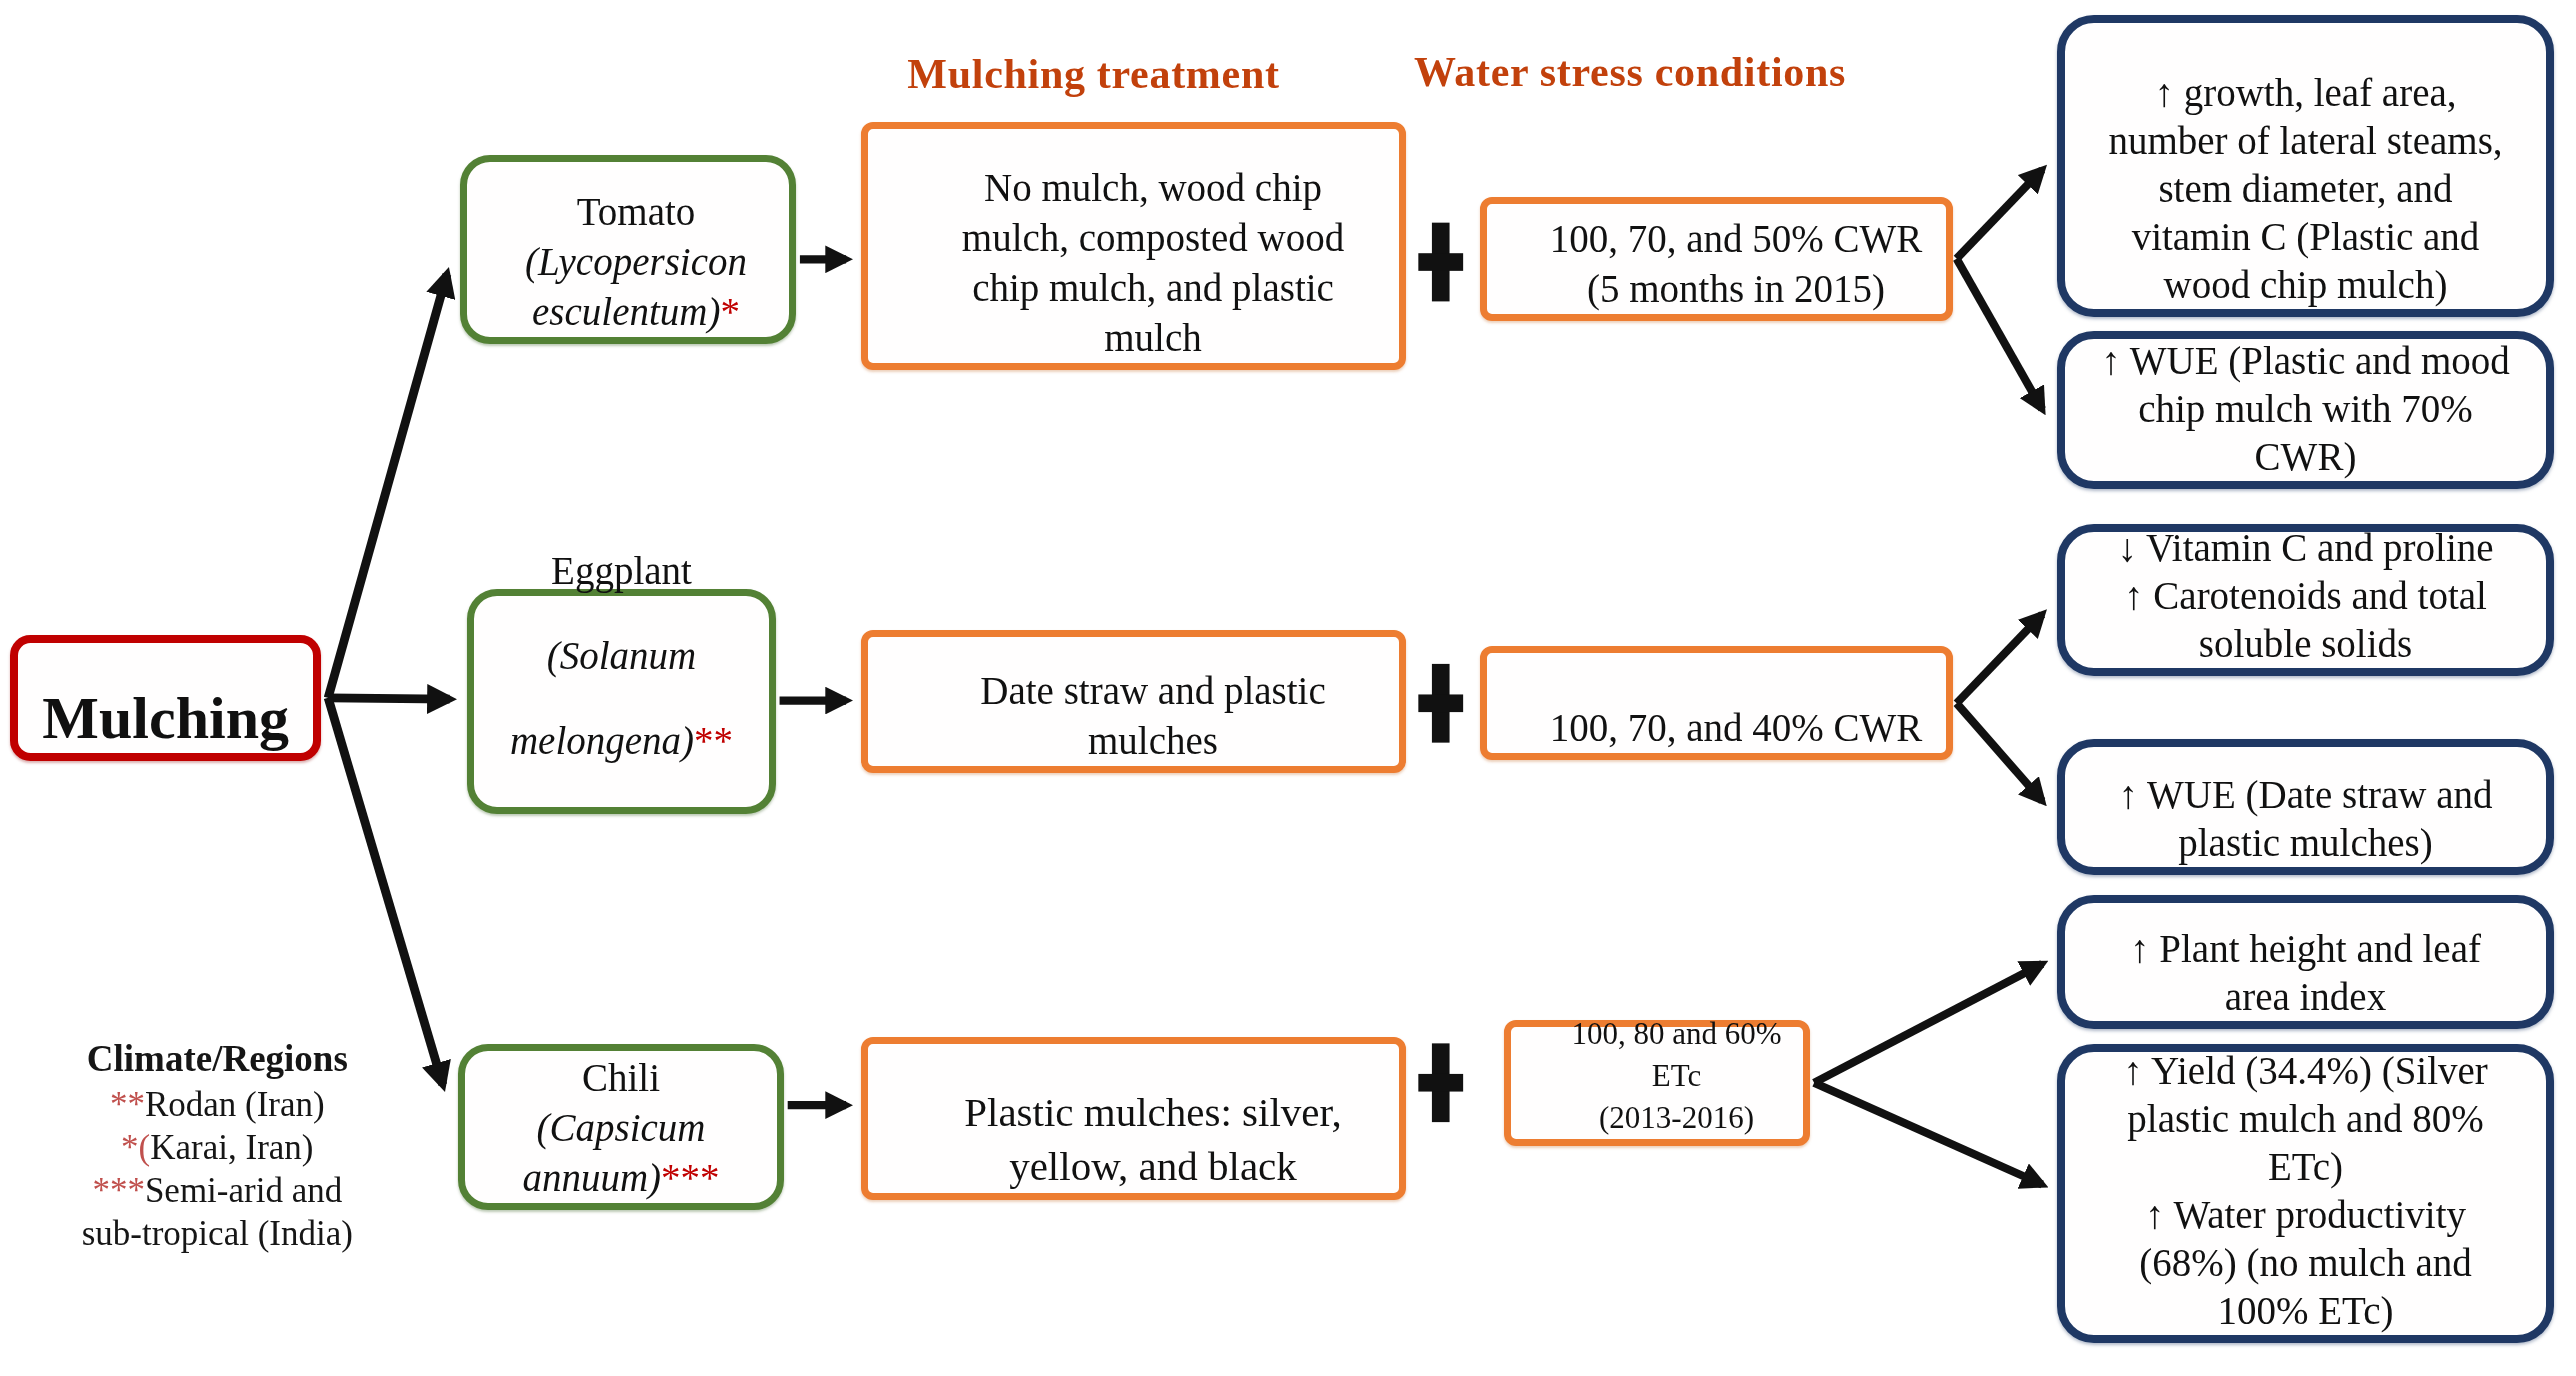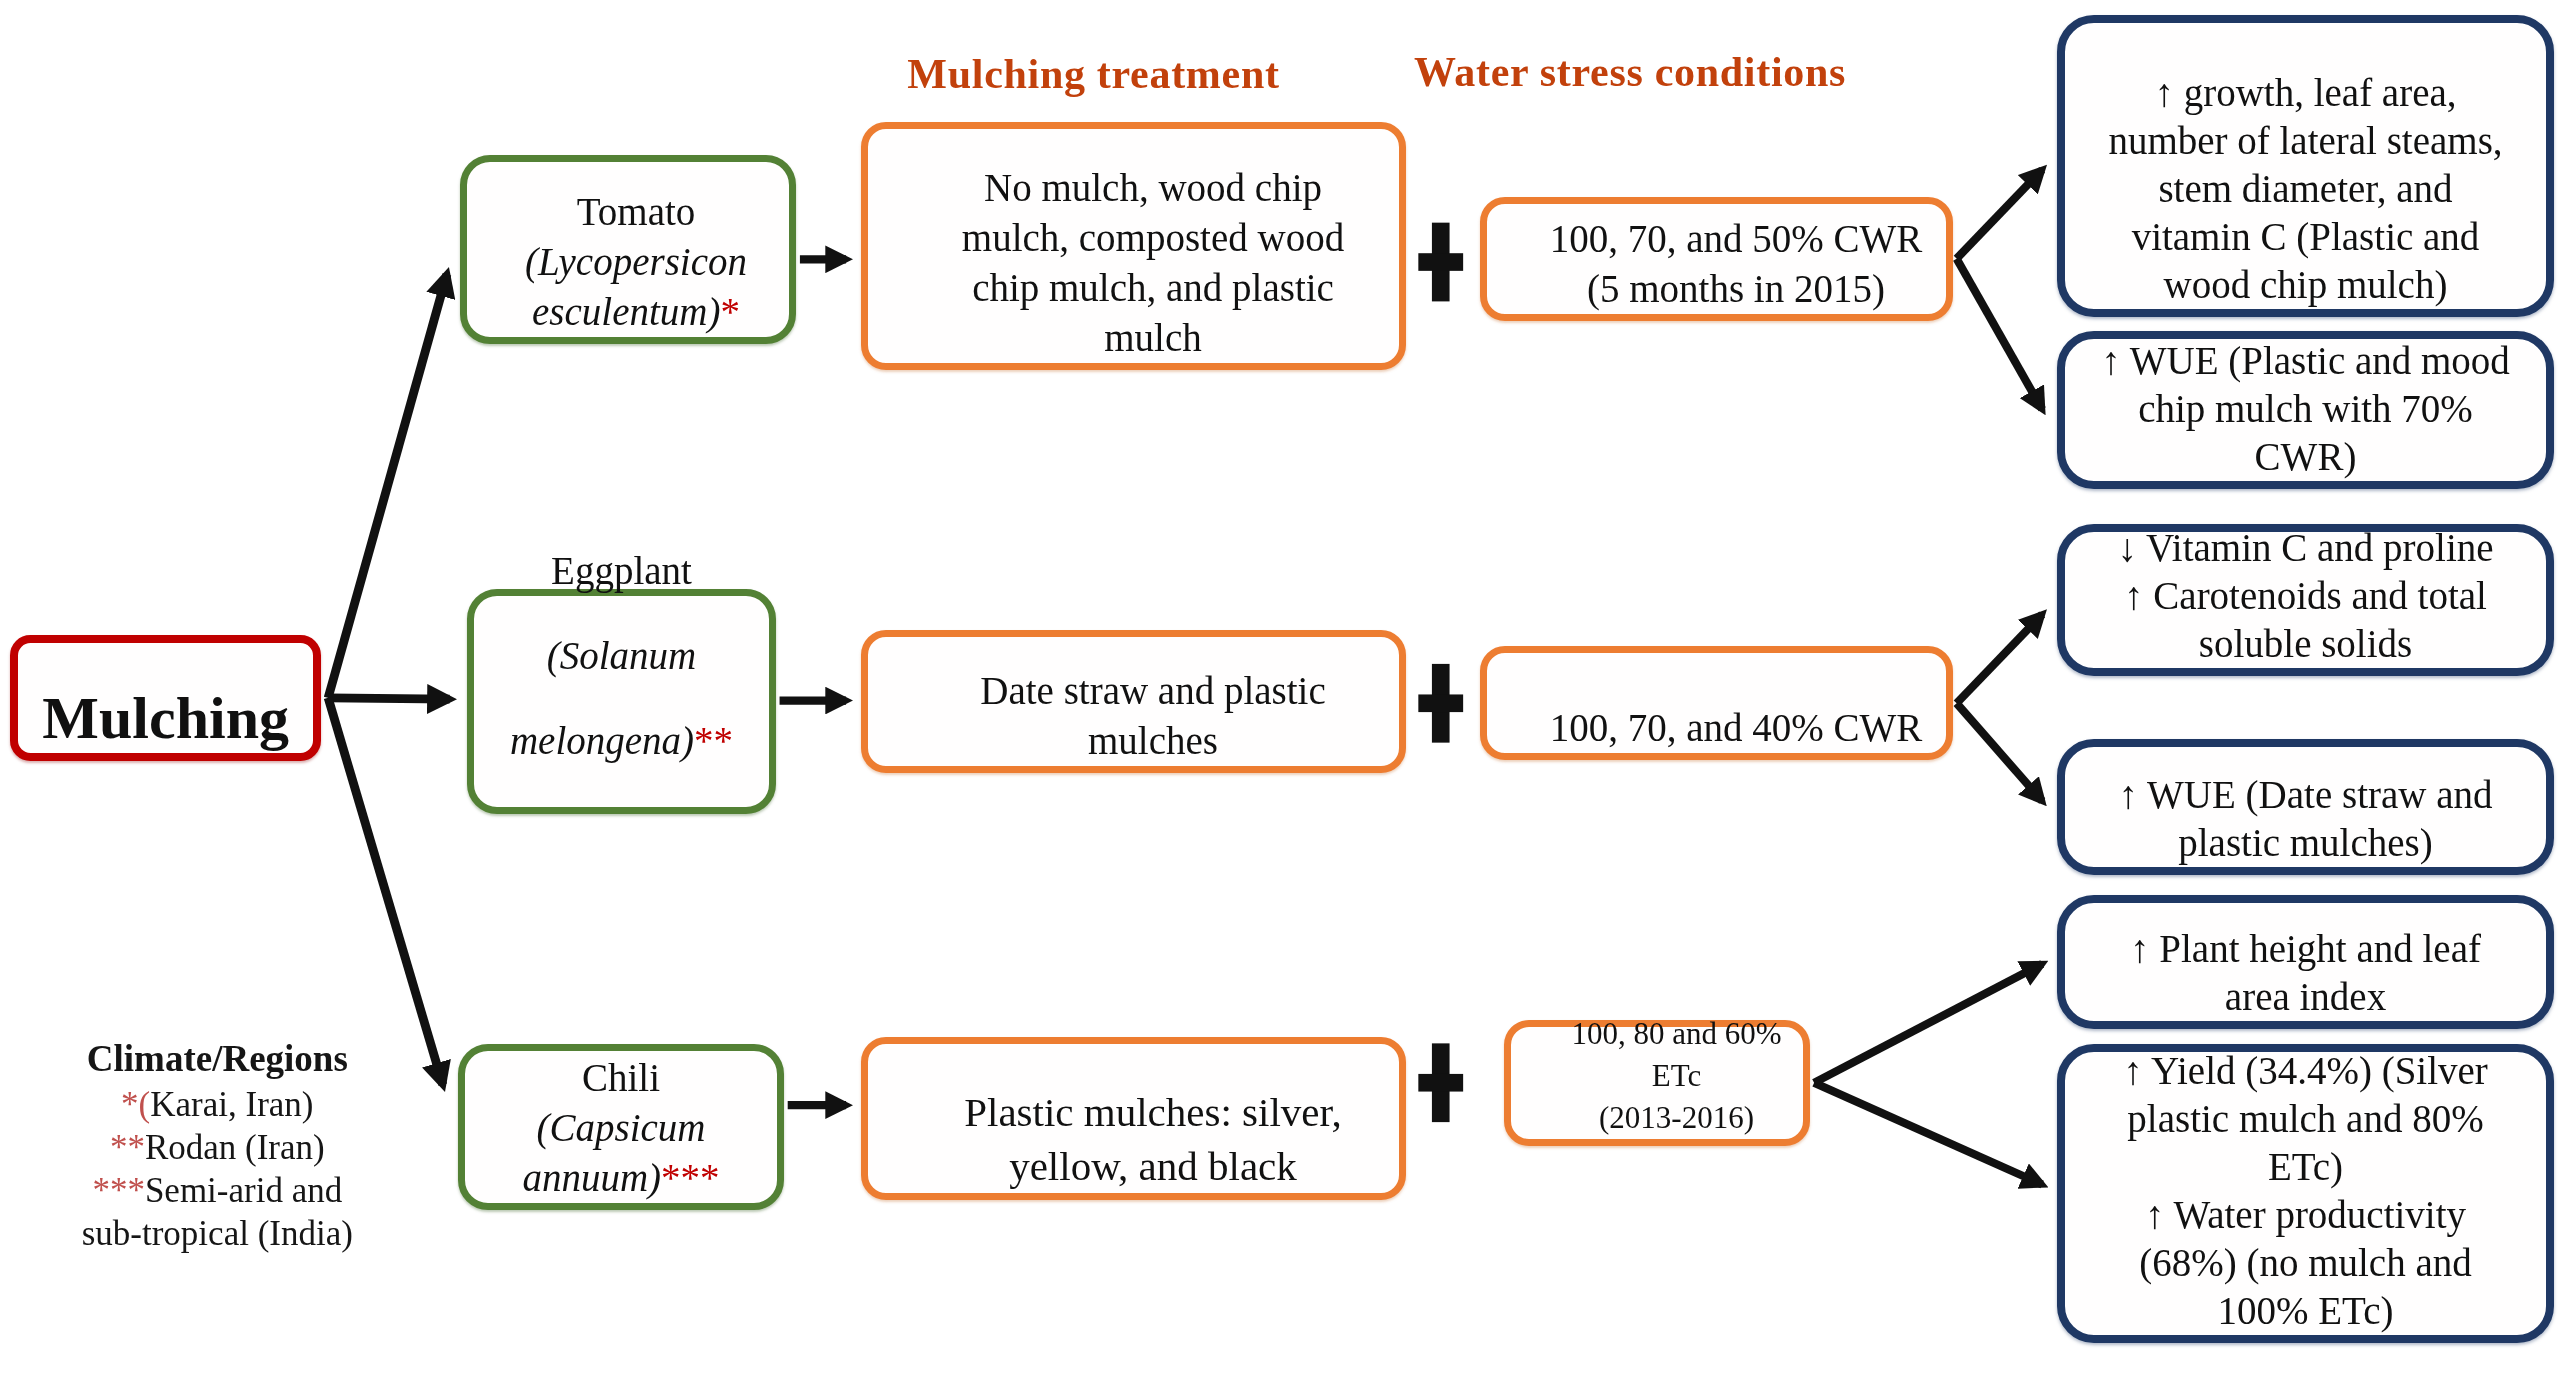--- a/index.html
+++ b/index.html
@@ -31,21 +31,21 @@
     border:8.1px solid #C00000;border-radius:20.4px;
     font-weight:bold;font-size:60px;color:#101010;
     box-shadow:0 2px 2.7px rgba(150,30,30,.35);
   }
   .green-box{
     border:7.5px solid #538135;border-radius:30px;
     font-size:39px;line-height:50px;
     box-shadow:0 2px 2.7px rgba(60,100,40,.35);
   }
   .orange-box{
-    border:7.5px solid #ED7D31;border-radius:25px;
+    border:7.5px solid #ED7D31;border-radius:12px;
     font-size:39px;line-height:50px;
     box-shadow:0 2px 2.7px rgba(200,120,60,.35);
     padding-left:39px;
   }
   .navy-box{
     border:8.8px solid #1F3864;border-radius:37px;
     font-size:39px;line-height:48px;
     padding:0 8.1px;
     box-shadow:0 2px 3.4px rgba(30,55,100,.35);
   }
@@ -186,20 +186,20 @@
     <div class="preline">↑ Yield (34.4%) (Silver
 plastic mulch and 80%
 ETc)
 ↑ Water productivity
 (68%) (no mulch and
 100% ETc)</div>
   </div>
 
   <div class="footnote" style="left:6.8px;top:1037px;width:421px;">
     <div class="fn-title">Climate/Regions</div>
+    <div><span class="fn-marker">**</span><span>Rodan (Iran)</span></div>
     <div><span class="fn-marker">*(</span><span>Karai, Iran)</span></div>
-    <div><span class="fn-marker">**</span><span>Rodan (Iran)</span></div>
     <div><span class="fn-marker">***</span><span>Semi-arid and</span></div>
     <div><span class="fn-marker"></span><span>sub-tropical (India)</span></div>
   </div>
 
 </div>
 
 
 </body></html>

